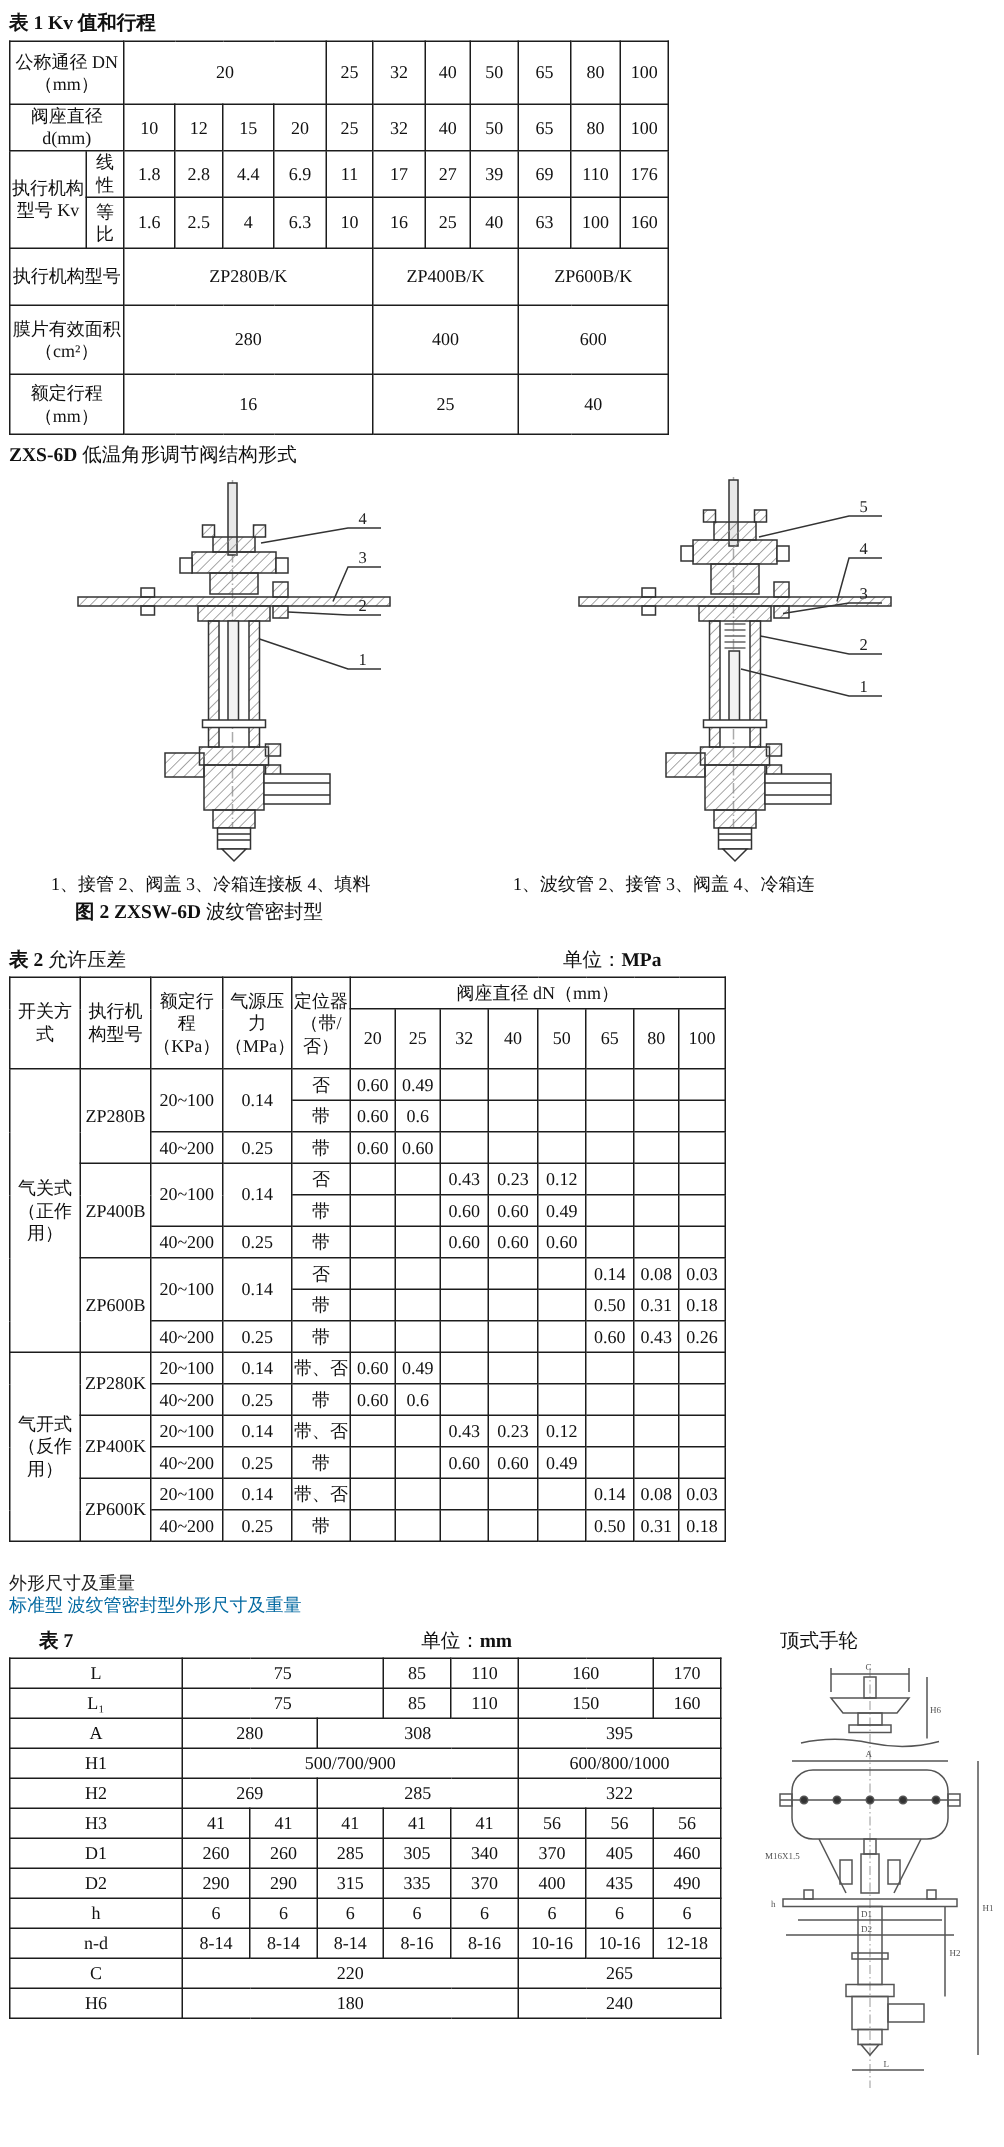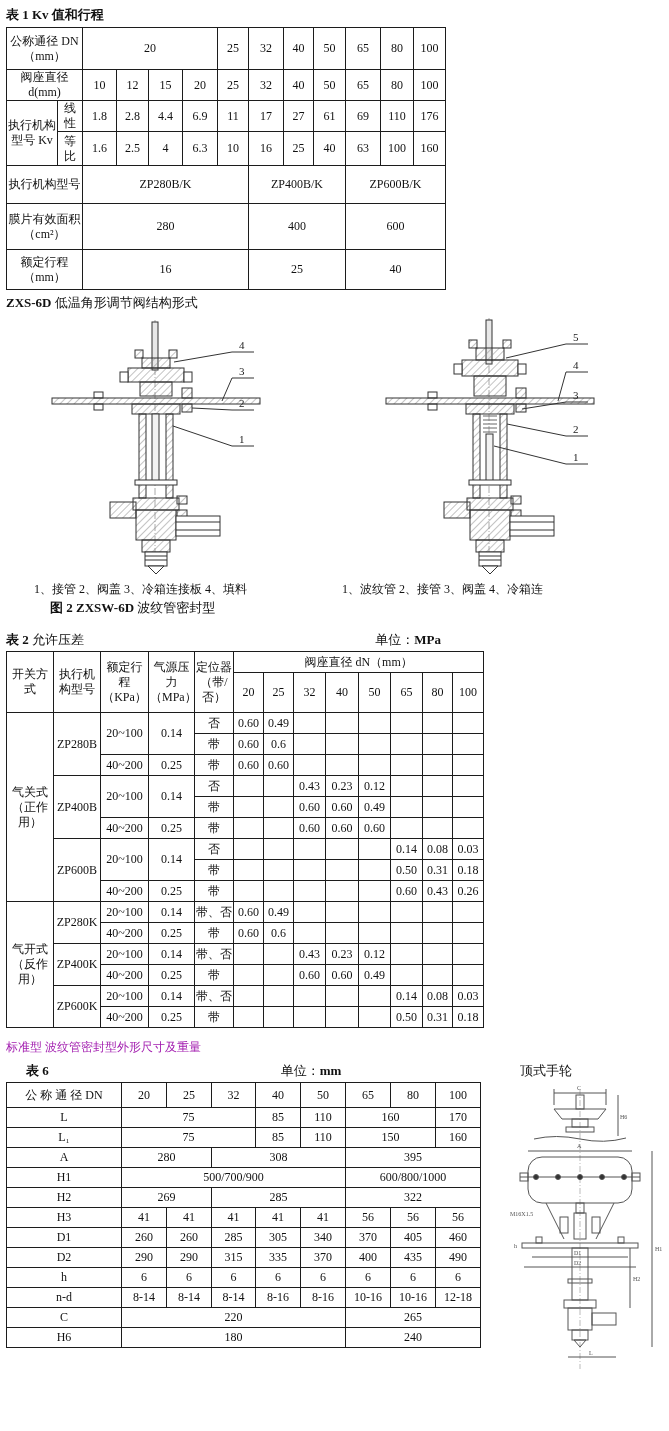--- a/index.html
+++ b/index.html
@@ -28,21 +28,21 @@
 .ftL{width:334px;padding-left:62px}
 .ftR{flex:1;padding-left:44px}
 
 .t2cap{display:flex;width:477px;margin-top:16px;font-size:13px;align-items:baseline}
 .t2cap .unit{margin-left:auto;margin-right:42px}
 .t2{width:477px;margin-top:3px}
 .t2 tr{height:21px}
 .t2 .hr1{height:21px}.t2 .hr2{height:40px}
 
 .dimh{margin-top:20px;color:#222}
-.subh{margin-top:12px;color:#a21caf}
+.subh{color:#0369a1}
 
 .t3zone{display:flex;margin-top:8px;align-items:flex-start}
 .t3col{width:500px}
 .t3cap{display:flex;width:474px;font-size:13px;align-items:baseline}
 .t3cap .tl{padding-left:20px}
 .t3cap .unit{margin-left:232px}
 .t3{width:474px;margin-top:3px}
 .t3 tr{height:20px}
 .t3 .hr{height:25px}
 .u{text-decoration:underline}
@@ -103,21 +103,21 @@
     <tr class="r3">
       <td rowspan="2">执行机构型号 Kv</td>
       <td>线性</td>
       <td>1.8</td>
       <td>2.8</td>
       <td>4.4</td>
       <td>6.9</td>
       <td>11</td>
       <td>17</td>
       <td>27</td>
-      <td>61</td>
+      <td>39</td>
       <td>69</td>
       <td>110</td>
       <td>176</td>
     </tr>
     <tr class="r4">
       <td>等比</td>
       <td>1.6</td>
       <td>2.5</td>
       <td>4</td>
       <td>6.3</td>
@@ -504,52 +504,42 @@
           <td></td>
           <td></td>
           <td></td>
       <td>0.50</td>
       <td>0.31</td>
       <td>0.18</td>
     </tr>
   </tbody>
     </table>
 
+  <div class="dimh">外形尺寸及重量</div>
   <div class="subh">标准型 波纹管密封型外形尺寸及重量</div>
 
   <div class="t3zone">
     <div class="t3col">
       <div class="t3cap">
-        <span class="tl b">表 6</span>
+        <span class="tl b">表 7</span>
         <span class="unit"><span>单位：</span><span class="b">mm</span></span>
       </div>
       <table class="t3">
         <colgroup>
             <col style="width:115px">
             <col style="width:45px">
             <col style="width:45px">
             <col style="width:44px">
             <col style="width:45px">
             <col style="width:45px">
             <col style="width:45px">
             <col style="width:45px">
             <col style="width:45px">
           </colgroup>
         <tbody>
-            <tr class="hr">
-          <td>公 称 通 径 DN</td>
-          <td>20</td>
-          <td>25</td>
-          <td>32</td>
-          <td>40</td>
-          <td>50</td>
-          <td>65</td>
-          <td>80</td>
-          <td>100</td>
-        </tr>
         <tr>
           <td>L</td>
           <td colspan="3">75</td>
           <td>85</td>
           <td>110</td>
           <td colspan="2">160</td>
           <td>170</td>
         </tr>
         <tr>
           <td>L₁</td>

